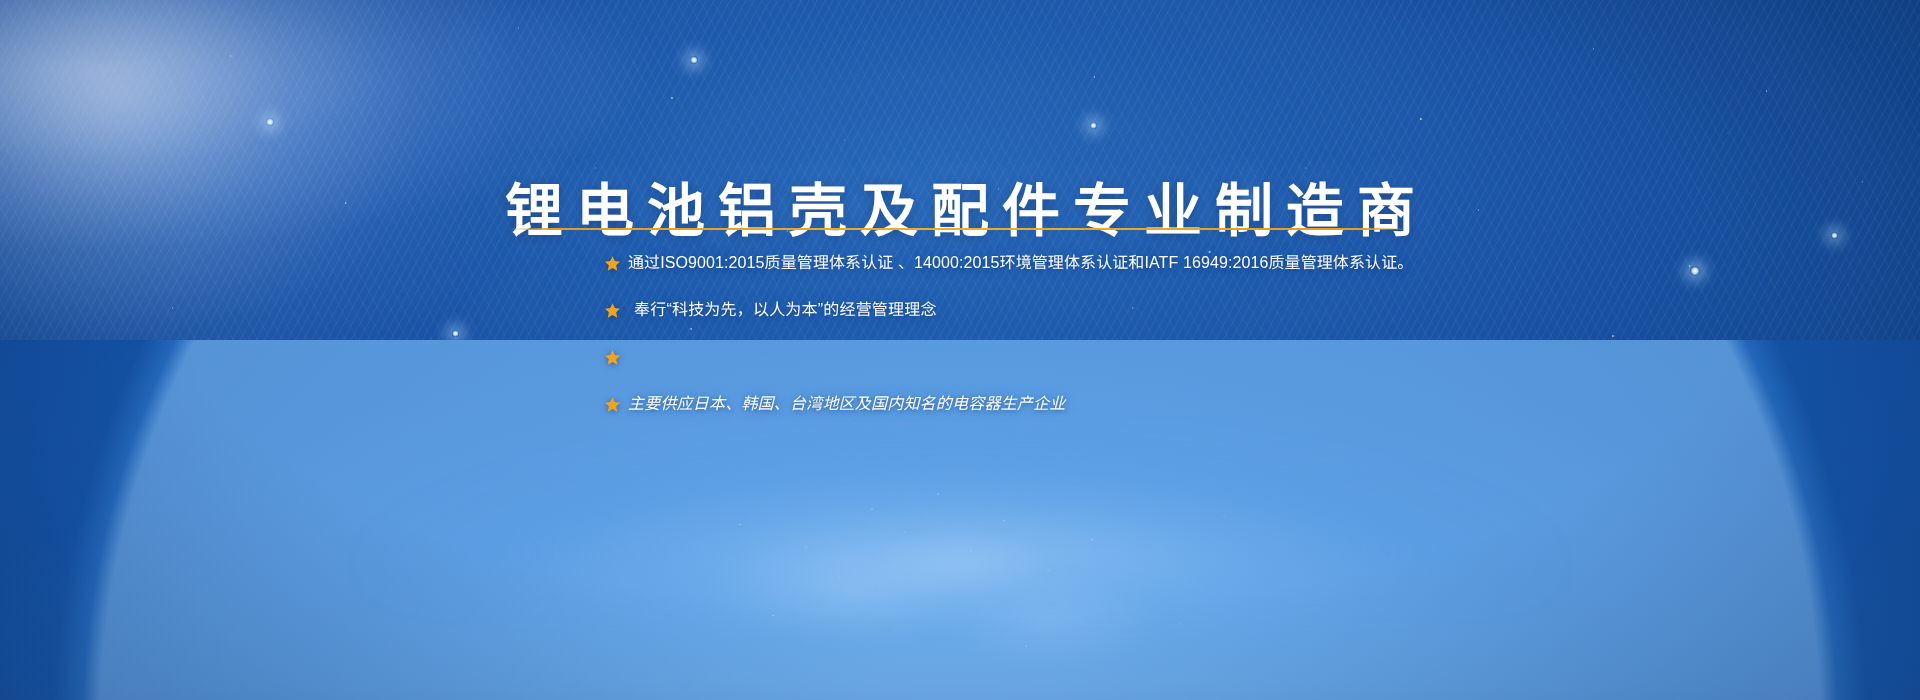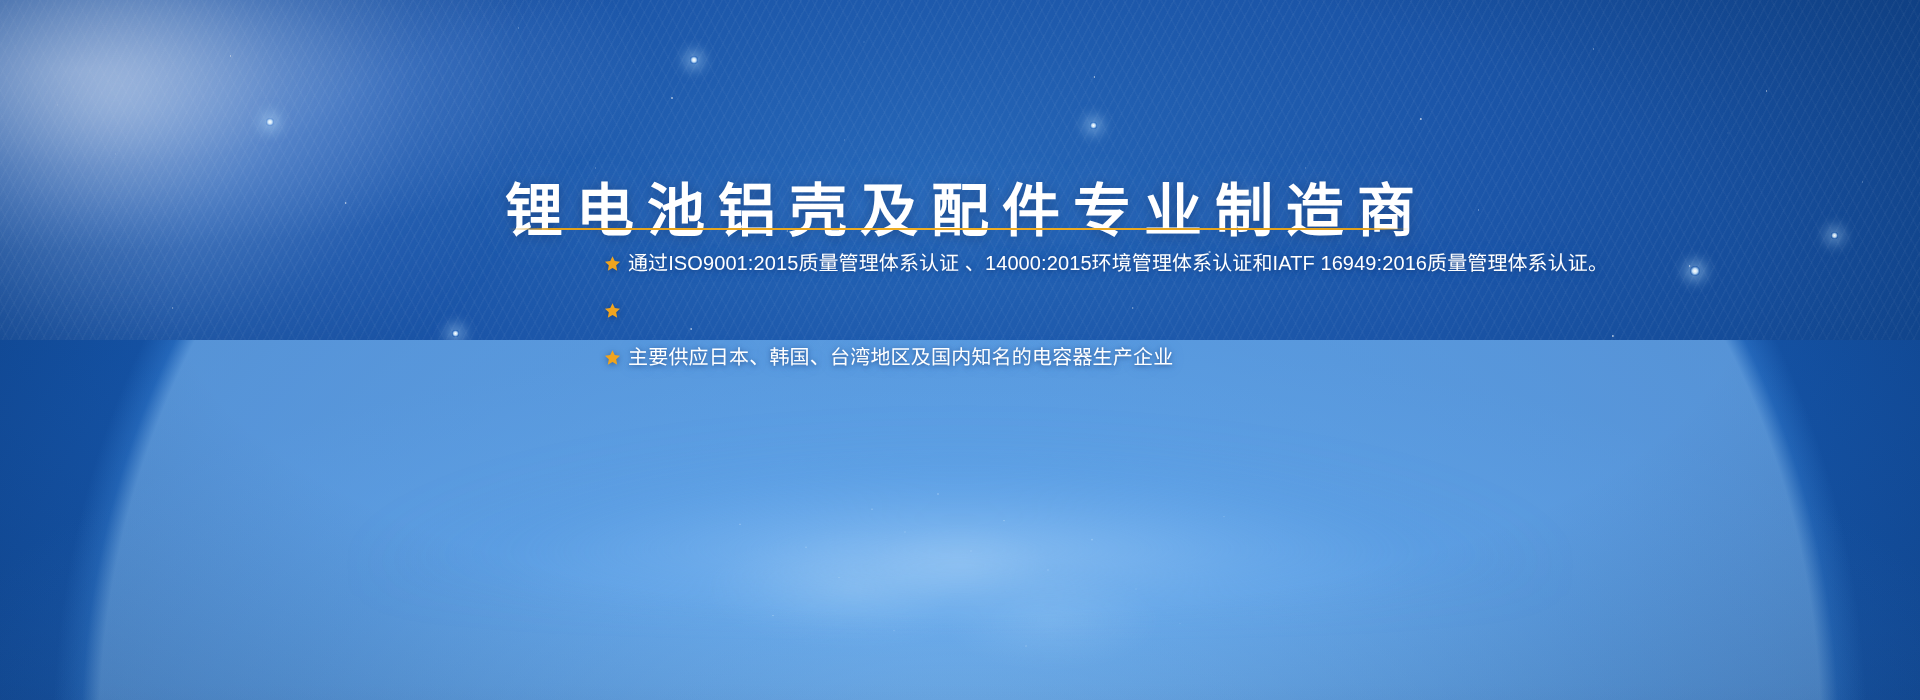--- a/index.html
+++ b/index.html
@@ -164,27 +164,27 @@
   .divider{
     position:absolute;left:508px;top:228px;width:902px;height:2px;
     background:linear-gradient(90deg, rgba(226,160,24,0) 0%, #e0a01c 5%, #f0ae23 50%, #e0a01c 95%, rgba(226,160,24,0) 100%);
   }
 
   .bullets{position:absolute;left:604px;top:247px;width:1200px;}
   .bullet{
     display:flex;align-items:center;height:32px;margin-bottom:15px;
     white-space:nowrap;
   }
-  .bullet:last-child{margin-bottom:0;}
+  .bullet:last-child{margin-bottom:0;font-style:italic;}
   .star-icon{
     flex:0 0 auto;width:17px;height:17px;margin-right:10px;display:block;
     filter:drop-shadow(0 1px 3px rgba(10,40,95,.5));
   }
   .bullet-text{
-    font-size:20px;color:#ffffff;letter-spacing:.2px;line-height:1;
+    font-size:16px;color:#ffffff;letter-spacing:.2px;line-height:1;
     text-shadow:0 1px 5px rgba(10,40,95,.6), 0 0 14px rgba(60,130,220,.35);
   }
   .b1 .bullet-text{letter-spacing:.1px;}
   .b1 .star-icon{margin-right:7px;}
   .b5 .star-icon{margin-right:7px;}
   .b2 .star-icon,.b3 .star-icon{margin-right:13px;}
   .b4 .star-icon{margin-right:11px;}
 
   
   .vignette{
@@ -229,20 +229,26 @@
 
     <ul class="bullets" style="list-style:none;margin:0;padding:0;">
 
       <li class="bullet b1">
         <svg class="star-icon" viewBox="0 0 24 24" aria-hidden="true">
           <polygon points="12,1.6 15.2,8.5 22.7,9.4 17.2,14.6 18.6,22.1 12,18.4 5.4,22.1 6.8,14.6 1.3,9.4 8.8,8.5" fill="#f0a41e"></polygon>
         </svg>
         <span class="bullet-text">通过ISO9001:2015质量管理体系认证 、14000:2015环境管理体系认证和IATF 16949:2016质量管理体系认证。</span>
       </li>
 
+      <li class="bullet b2">
+        <svg class="star-icon" viewBox="0 0 24 24" aria-hidden="true">
+          <polygon points="12,1.6 15.2,8.5 22.7,9.4 17.2,14.6 18.6,22.1 12,18.4 5.4,22.1 6.8,14.6 1.3,9.4 8.8,8.5" fill="#f0a41e"></polygon>
+        </svg>
+        <span class="bullet-text">奉行“科技为先，以人为本”的经营管理理念</span>
+      </li>
 
       <li class="bullet b3">
         <svg class="star-icon" viewBox="0 0 24 24" aria-hidden="true">
           <polygon points="12,1.6 15.2,8.5 22.7,9.4 17.2,14.6 18.6,22.1 12,18.4 5.4,22.1 6.8,14.6 1.3,9.4 8.8,8.5" fill="#f0a41e"></polygon>
         </svg>
       </li>
 
 
       <li class="bullet b5">
         <svg class="star-icon" viewBox="0 0 24 24" aria-hidden="true">

